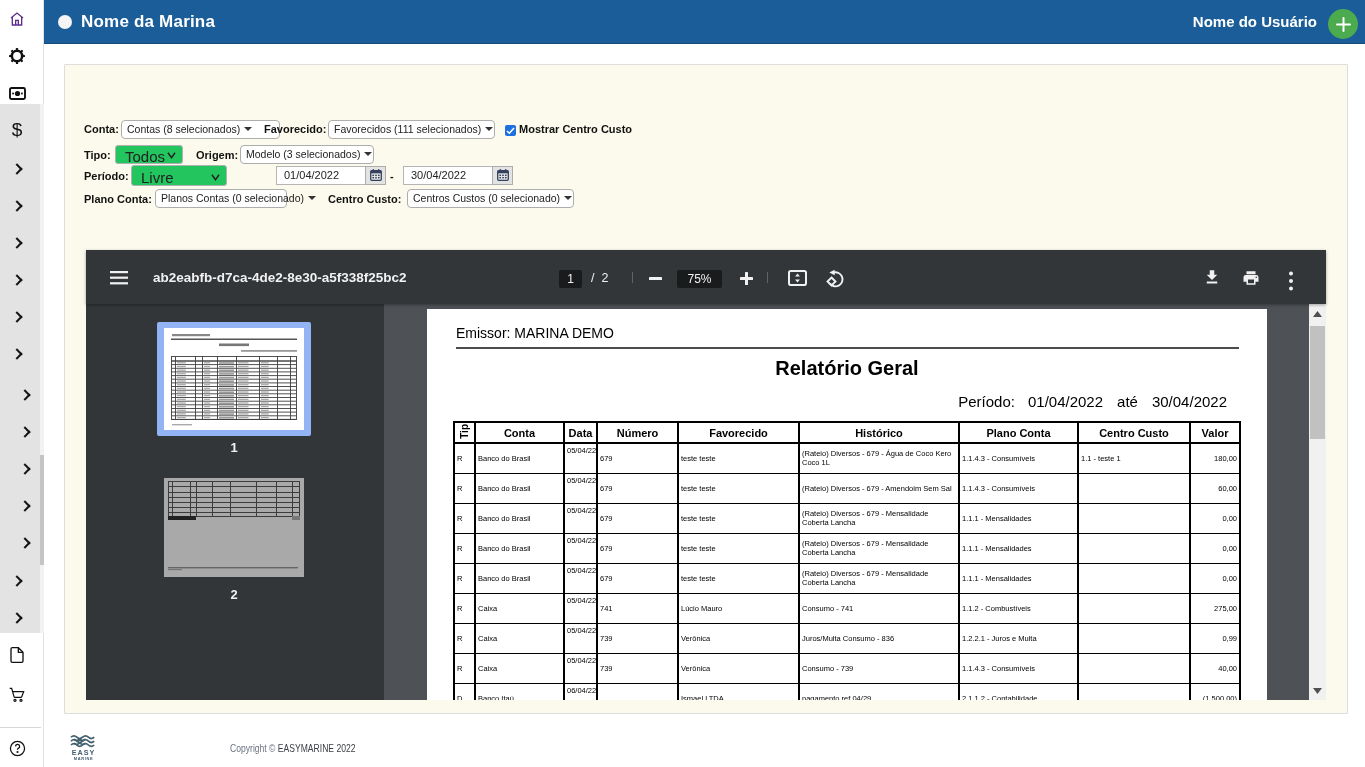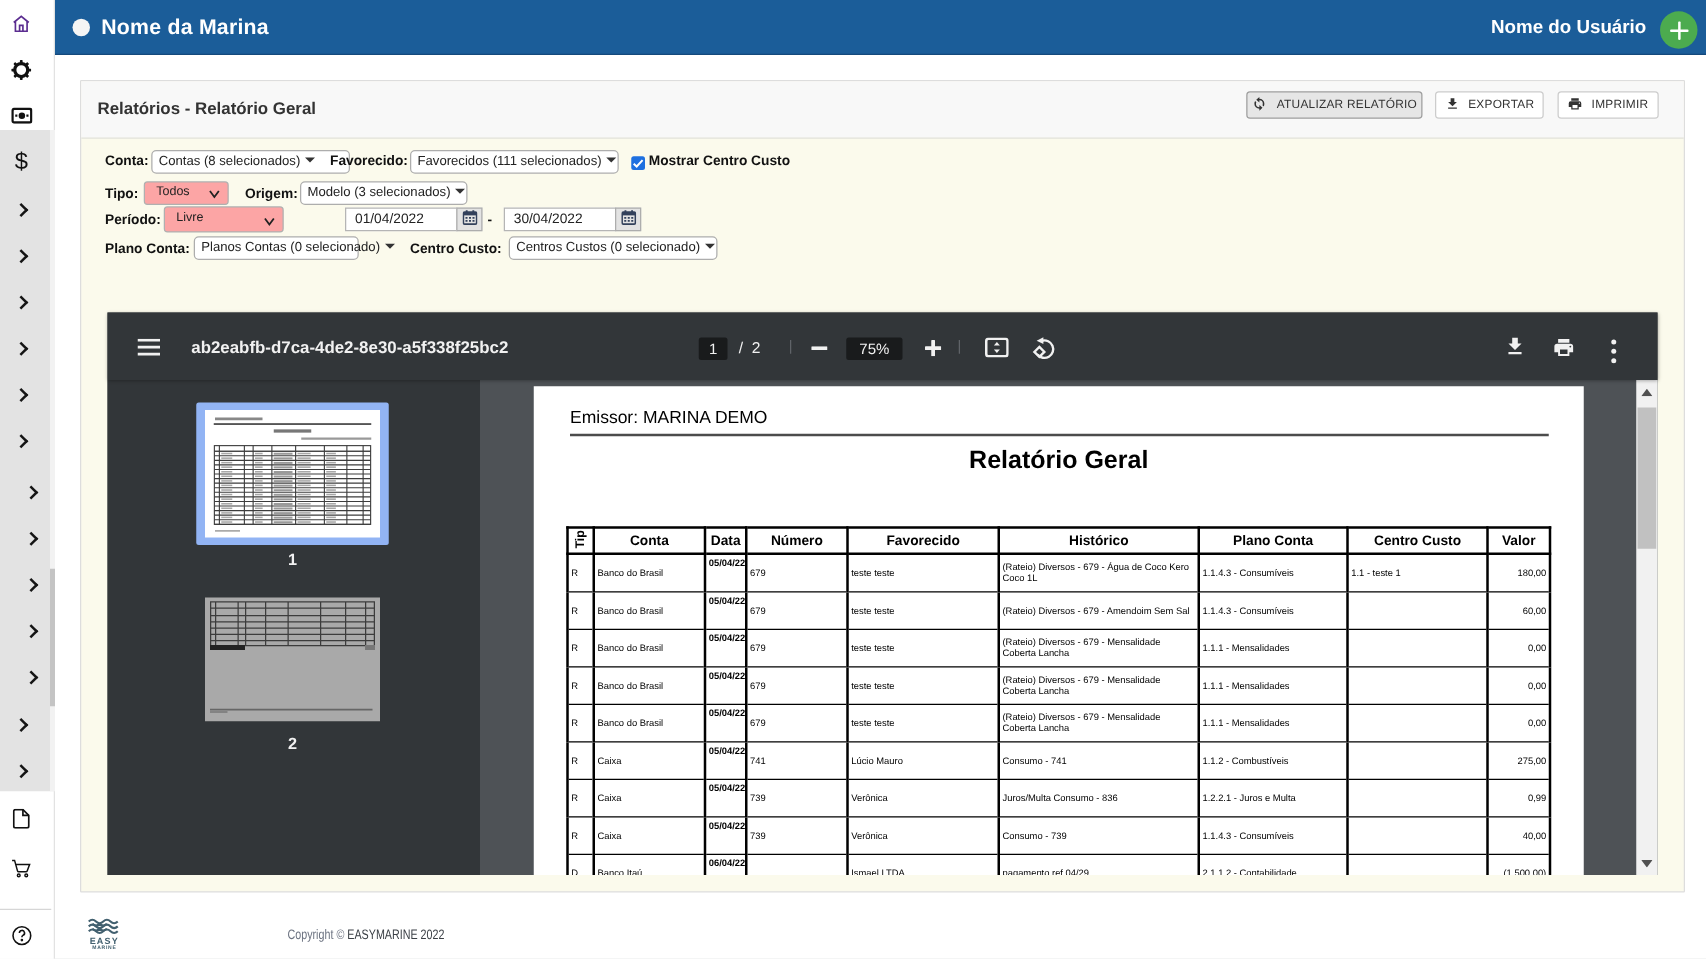--- a/index.html
+++ b/index.html
@@ -33,21 +33,21 @@
 #btn-exportar{left:1083px;width:87px;}
 #btn-imprimir{left:1181px;width:81px;}
 .topbtn svg{vertical-align:-3px;margin-right:7px;}
 
 
 .flabel{position:absolute;font-size:11px;font-weight:bold;color:#111;white-space:nowrap;}
 .fbtn{position:absolute;height:19px;background:#fff;border:1px solid #adadad;border-radius:4px;
  font-size:10.5px;color:#222;line-height:17px;text-align:left;padding-left:5px;white-space:nowrap;}
 .fbtn .caret{display:inline-block;width:0;height:0;border-left:4px solid transparent;border-right:4px solid transparent;
  border-top:4px solid #333;vertical-align:2px;margin-left:4px;}
-.fsel{position:absolute;background:#fca5a5;border:1px solid #b0b0b0;border-radius:3px;font-size:10px;color:#222;}
+.fsel{position:absolute;background:#22c55e;border:1px solid #b0b0b0;border-radius:3px;font-size:15px;color:#222;}
 .fsel svg{position:absolute;right:6px;top:5px;}
 .finput{position:absolute;background:#fff;border:1px solid #b5b5b5;font-size:11px;color:#222;line-height:17px;padding-left:7px;}
 .fcal{position:absolute;width:21px;height:19px;background:#e3e3e3;border:1px solid #adadad;text-align:center;}
 
 
 #chk{position:absolute;left:440px;top:60px;width:11px;height:11px;background:#1e70e0;border-radius:2px;}
 #chk svg{position:absolute;left:1px;top:2px;}
 
 
 #pdfv{position:absolute;left:21px;top:185px;width:1240px;height:450px;background:#4e5256;}
@@ -70,21 +70,21 @@
 
 #page{position:absolute;left:43px;top:5px;width:840px;height:600px;background:#fff;}
 #emissor{position:absolute;left:29px;top:16px;font-size:14px;font-weight:normal;color:#000;}
 #hr1{position:absolute;left:29px;top:38px;width:783px;height:2px;background:#4c4c4c;}
 #rgtitle{position:absolute;left:0;top:48px;width:840px;text-align:center;font-size:20px;font-weight:bold;color:#000;}
 #periodo{position:absolute;right:40px;top:84px;font-size:15px;color:#000;}
 table#rep{position:absolute;left:26px;top:112px;border-collapse:collapse;table-layout:fixed;width:787px;}
 #rep th{border:1px solid #000;border-left-width:2px;border-right-width:2px;border-top-width:2px;border-bottom-width:2px;font-size:11px;font-weight:bold;padding:0;height:21px;background:#fff;}
 #rep td{border:1px solid #000;border-left-width:2px;border-right-width:2px;font-size:7.5px;padding:1px 2px;height:30px;vertical-align:middle;overflow:hidden;}
 #rep td.num{text-align:right;}
-#rep td.dt{vertical-align:top;padding-top:2px;font-weight:bold;}
+#rep td.dt{vertical-align:top;padding-top:2px;}
 .tipv{writing-mode:vertical-rl;transform:rotate(180deg);font-size:10px;}
 </style>
 </head>
 <body>
 
 <div id="sidebar"></div>
 <div id="sidegray"></div>
 <div id="sidescroll"></div>
 <div id="sidethumb"></div>
 <div id="sidediv"></div>
@@ -156,32 +156,20 @@
       <svg style="position:absolute;left:7.5px;top:7.5px;" width="15" height="15" viewBox="0 0 15 15">
         <g fill="#fff">
           <rect x="6.5" width="2" height="15" rx="1"></rect>
           <rect y="6.5" width="15" height="2" rx="1"></rect>
         </g>
       </svg>
     </div>
 </div>
 
 <div id="card">
-  <div id="cardhead">
-    <div id="cardtitle">Relatórios - Relatório Geral</div>
-    <div class="topbtn" id="btn-atualizar"><svg width="13" height="12" viewBox="0 0 24 24" fill="#333">
-          <path d="M12 4V1L7 5.5 12 10V6.5a5.5 5.5 0 0 1 5.5 5.5 5.4 5.4 0 0 1-.6 2.5l1.9 1.9A7.9 7.9 0 0 0 20 12a8 8 0 0 0-8-8zm0 13.5A5.5 5.5 0 0 1 6.5 12c0-.9.2-1.7.6-2.5L5.2 7.6A7.9 7.9 0 0 0 4 12a8 8 0 0 0 8 8v3l5-4.5-5-4.5v3.5z"></path>
-        </svg>ATUALIZAR RELATÓRIO</div>
-    <div class="topbtn" id="btn-exportar"><svg width="12" height="12" viewBox="0 0 24 24" fill="#333">
-          <path d="M19 9h-4V3H9v6H5l7 7 7-7zM5 18v2h14v-2H5z"></path>
-        </svg>EXPORTAR</div>
-    <div class="topbtn" id="btn-imprimir"><svg width="12" height="12" viewBox="0 0 24 24" fill="#333">
-          <path d="M19 8H5a3 3 0 0 0-3 3v6h4v4h12v-4h4v-6a3 3 0 0 0-3-3zm-3 11H8v-5h8v5zm3-7a1 1 0 1 1 0-2 1 1 0 0 1 0 2zM18 3H6v4h12V3z"></path>
-        </svg>IMPRIMIR</div>
-  </div>
 
   <div id="filters">
 
     <div class="flabel" style="left:19px;top:58px;">Conta:</div>
     <div class="fbtn" style="left:56px;top:55px;width:159px;">Contas (8 selecionados)<span class="caret"></span></div>
     <div class="flabel" style="left:199px;top:58px;">Favorecido:</div>
     <div class="fbtn" style="left:263px;top:55px;width:167px;">Favorecidos (111 selecionados)<span class="caret"></span></div>
     <div id="chk">
         <svg width="9" height="8" viewBox="0 0 10 9">
           <path d="M1 4.5 L3.7 7 L9 1.2" stroke="#fff" stroke-width="1.8" fill="none"></path>
@@ -403,20 +391,21 @@
         <rect x="4" y="89" width="130" height="1.4" fill="#666"></rect>
         <rect x="4" y="91" width="14" height="1.2" fill="#777"></rect>
       </svg></div>
       <div class="tlabel" style="top:283px;">2</div>
     </div>
     <div id="pdfmain">
       <div id="page">
         <div id="emissor">Emissor: MARINA DEMO</div>
         <div id="hr1"></div>
         <div id="rgtitle">Relatório Geral</div>
+        <div id="periodo">Período:<span style="margin-left:13px;">01/04/2022</span><span style="margin-left:14px;">até</span><span style="margin-left:14px;">30/04/2022</span></div>
         <table id="rep">
           <colgroup>
               <col style="width:21px">
               <col style="width:89px">
               <col style="width:33px">
               <col style="width:81px">
               <col style="width:121px">
               <col style="width:160px">
               <col style="width:119px">
               <col style="width:112px">

